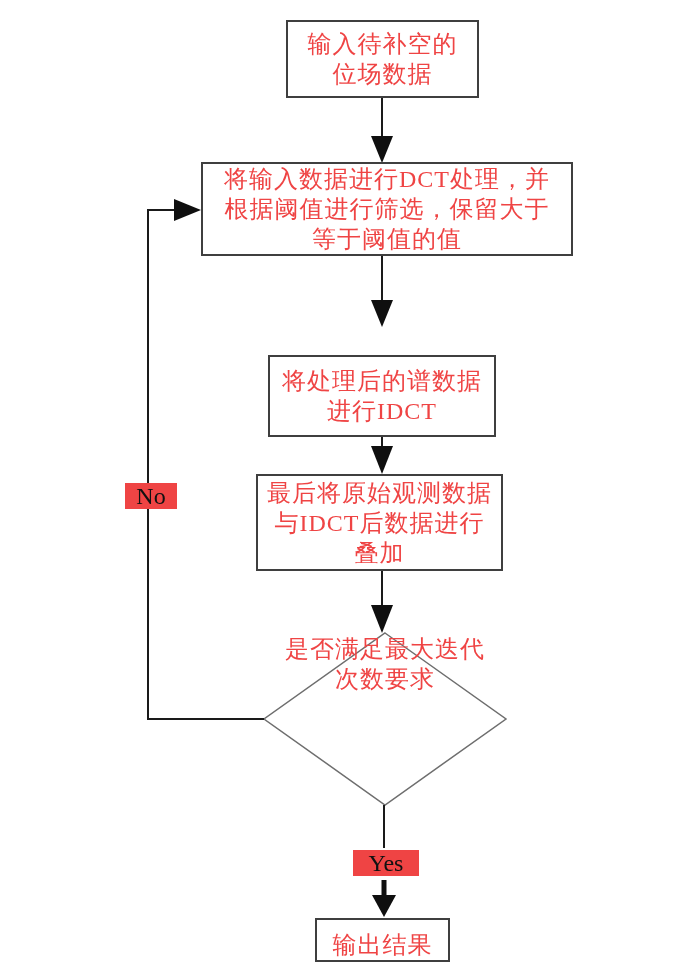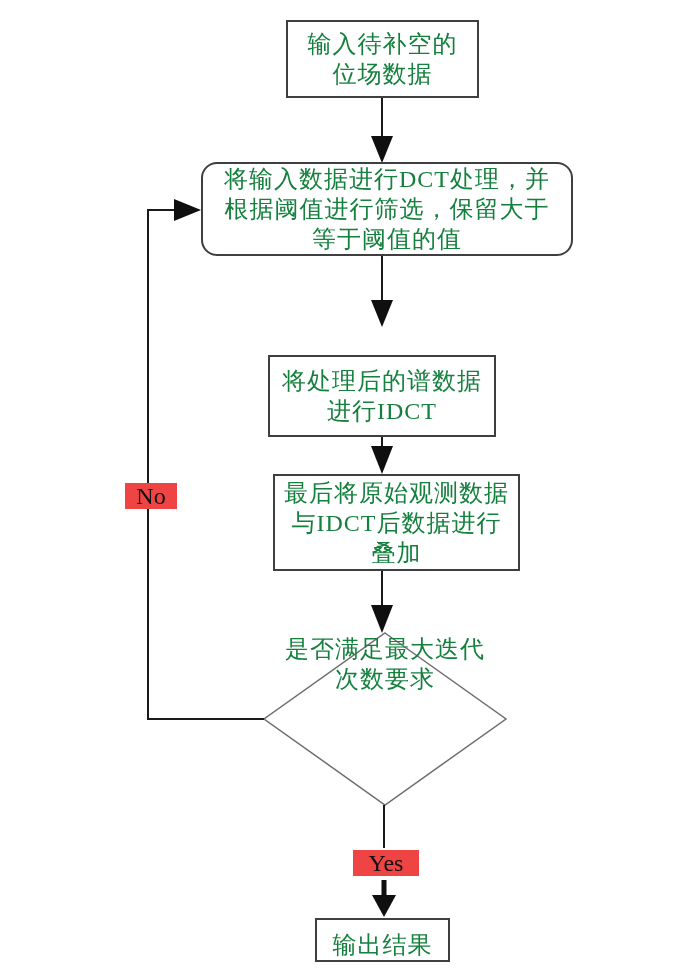--- a/index.html
+++ b/index.html
@@ -31,21 +31,21 @@
     align-items: center;
     justify-content: center;
     text-align: center;
     box-sizing: border-box;
   }
   .node-label {
     white-space: pre-line;
     font-size: 24px;
     line-height: 30px;
     letter-spacing: 1px;
-    color: #15803d;
+    color: #ef4444;
   }
   .diamond-label-wrap {
     position: absolute;
     left: 265px;
     top: 634px;
     width: 240px;
     height: 170px;
     display: flex;
     justify-content: center;
     text-align: center;
@@ -99,32 +99,32 @@
 
     <polyline points="264,719 148,719 148,210 176,210" fill="none" stroke="#1a1a1a" stroke-width="2"></polyline>
     <polygon points="174,199 174,221 201,210" fill="#0f0f0f"></polygon>
   </svg>
 
   <div class="node" style="left:286px; top:20px; width:193px; height:78px;">
     <span class="node-label">输入待补空的
 位场数据</span>
   </div>
 
-  <div class="node" style="left:201px; top:162px; width:372px; height:94px;border-radius:16px;">
+  <div class="node" style="left:201px; top:162px; width:372px; height:94px;">
     <span class="node-label">将输入数据进行DCT处理，并
 根据阈值进行筛选，保留大于
 等于阈值的值</span>
   </div>
 
   <div class="node" style="left:268px; top:327px; width:228px; height:82px;margin-top:28px;">
     <span class="node-label">将处理后的谱数据
 进行IDCT</span>
   </div>
 
-  <div class="node" style="left:273px; top:474px; width:247px; height:97px;">
+  <div class="node" style="left:256px; top:474px; width:247px; height:97px;">
     <span class="node-label">最后将原始观测数据
 与IDCT后数据进行
 叠加</span>
   </div>
 
   <div class="diamond-label-wrap">
     <span class="node-label">是否满足最大迭代
 次数要求</span>
   </div>
 

